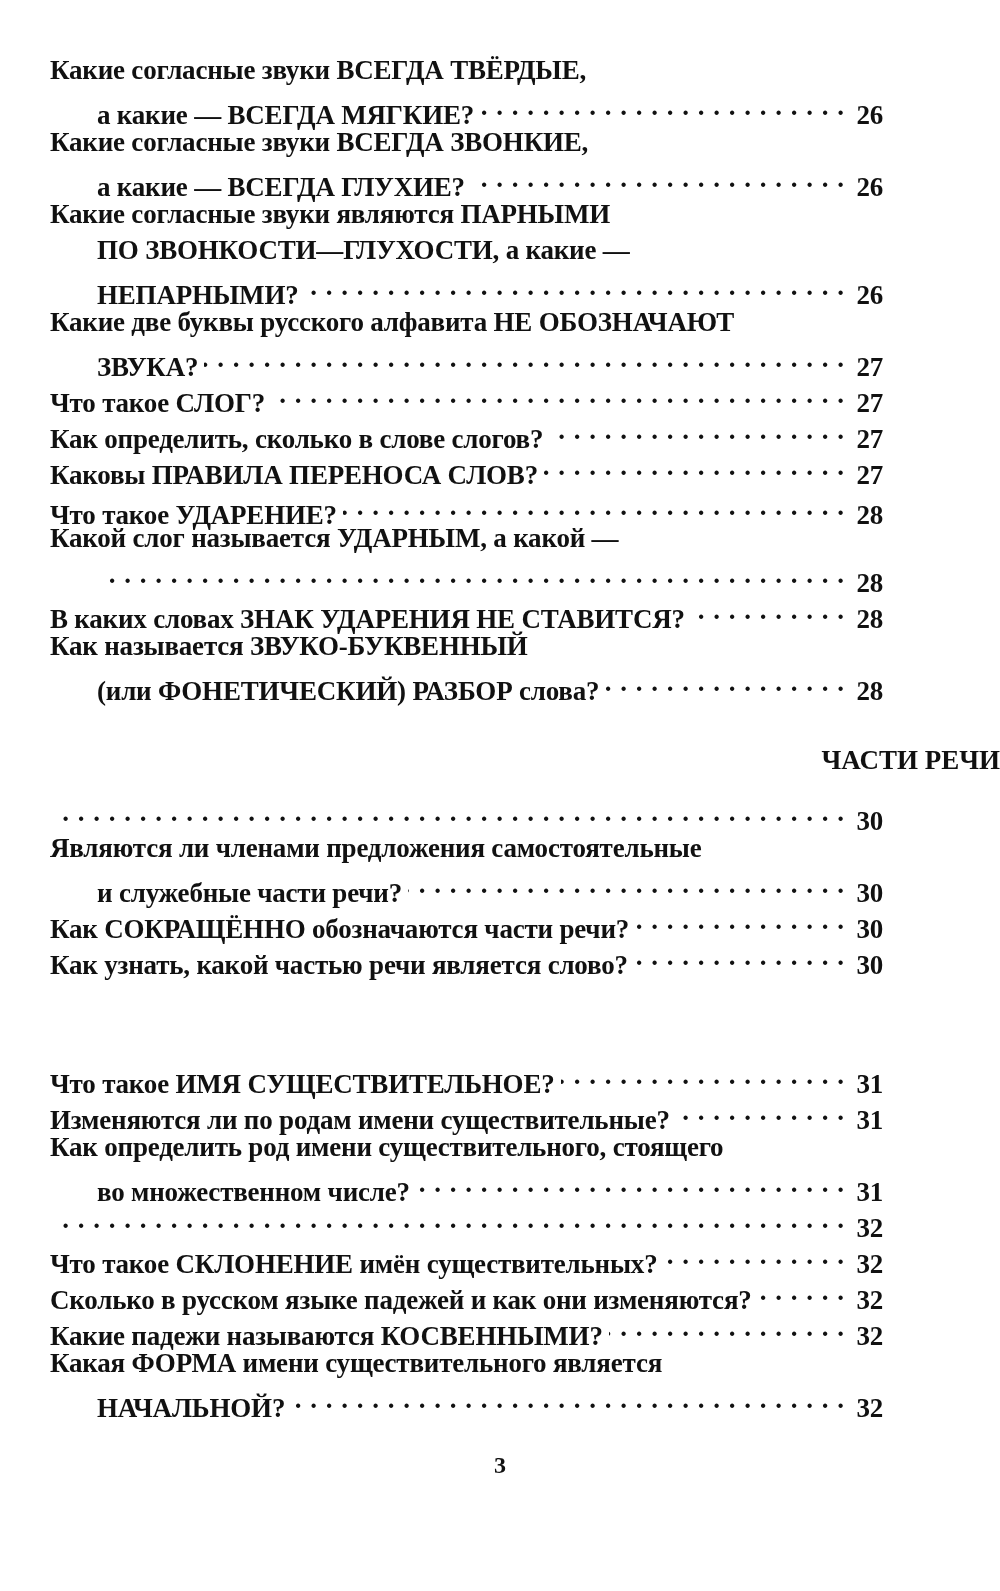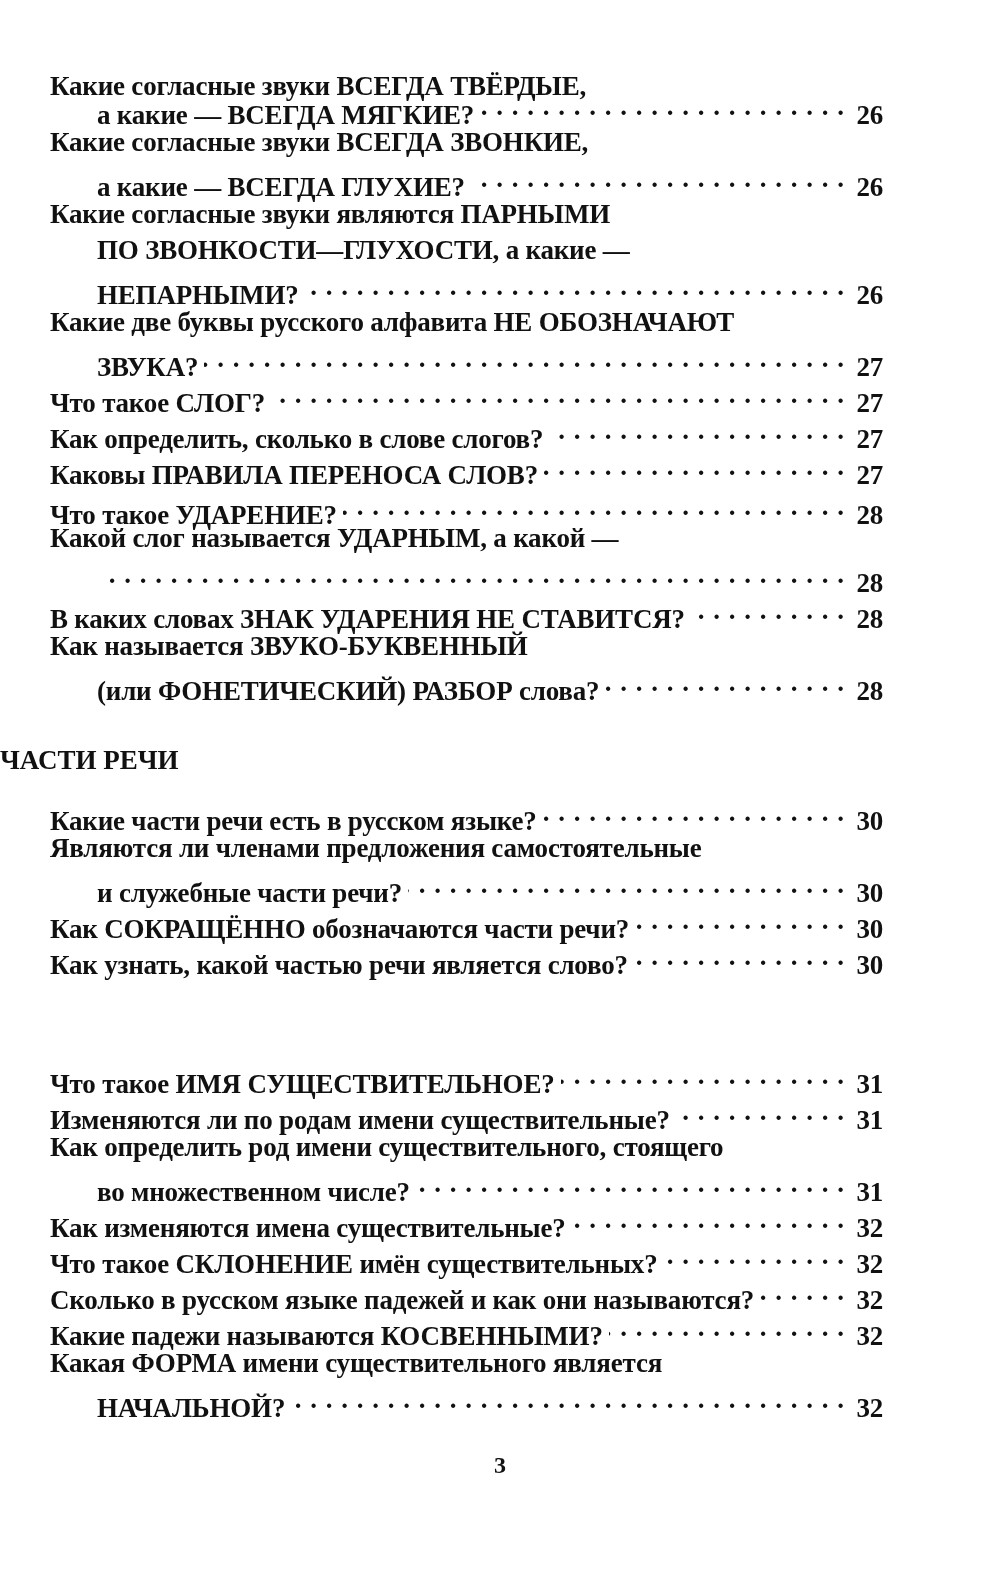--- a/index.html
+++ b/index.html
@@ -21,35 +21,35 @@
     flex: 1 1 auto; overflow: hidden; margin: 0 6px 0 6px;
     position: relative; height: 36px;
   }
   .line .dots::before {
     content: ". . . . . . . . . . . . . . . . . . . . . . . . . . . . . . . . . . . . . . . . . . . . . . . . . . . . . . . . . . . . . . . . . . . . . . . . . . . . . . . . . . . . . . . . . . . . . . . . . . . . . . . . . . . . . . . . . . . . . . . .";
     position: absolute; right: 0; top: 0; white-space: nowrap;
     letter-spacing: 1px;
   }
   .line .pg { flex: 0 0 auto; text-align: right; min-width: 32px; }
   .heading {
-    position: absolute; left: 0; width: 1000px; text-align: left;
+    position: absolute; left: 0; width: 1000px; text-align: right;
     font-weight: bold; font-size: 27px;
   }
   .heading.sub { font-size: 23px; }
   .pagenum {
     position: absolute; left: 0; width: 1000px; text-align: center;
     font-weight: bold; font-size: 24px;
   }
 </style>
 </head>
 <body>
 
 <div class="page">
 
-  <div class="line" style="top:68px">
+  <div class="line" style="top:52px">
       <span class="txt">Какие согласные звуки ВСЕГДА ТВЁРДЫЕ,</span>
     </div>
   <div class="line indent" style="top:88px">
       <span class="txt">а какие — ВСЕГДА МЯГКИЕ?</span>
       <span class="dots"></span>
       <span class="pg">26</span>
     </div>
 
   <div class="line" style="top:124px">
       <span class="txt">Какие согласные звуки ВСЕГДА ЗВОНКИЕ,</span>
@@ -124,21 +124,20 @@
     </div>
   <div class="line indent" style="top:664px">
       <span class="txt">(или ФОНЕТИЧЕСКИЙ) РАЗБОР слова?</span>
       <span class="dots"></span>
       <span class="pg">28</span>
     </div>
 
   <div class="heading" style="top:745px">ЧАСТИ РЕЧИ</div>
 
   <div class="line" style="top:794px">
-      <span class="txt">Какие части речи есть в русском языке?</span>
       <span class="dots"></span>
       <span class="pg">30</span>
     </div>
 
   <div class="line" style="top:830px">
       <span class="txt">Являются ли членами предложения самостоятельные</span>
     </div>
   <div class="line indent" style="top:866px">
       <span class="txt">и служебные части речи?</span>
       <span class="dots"></span>
@@ -173,33 +172,32 @@
   <div class="line" style="top:1129px">
       <span class="txt">Как определить род имени существительного, стоящего</span>
     </div>
   <div class="line indent" style="top:1165px">
       <span class="txt">во множественном числе?</span>
       <span class="dots"></span>
       <span class="pg">31</span>
     </div>
 
   <div class="line" style="top:1201px">
-      <span class="txt">Как изменяются имена существительные?</span>
       <span class="dots"></span>
       <span class="pg">32</span>
     </div>
 
   <div class="line" style="top:1237px">
       <span class="txt">Что такое СКЛОНЕНИЕ имён существительных?</span>
       <span class="dots"></span>
       <span class="pg">32</span>
     </div>
 
   <div class="line" style="top:1273px">
-      <span class="txt">Сколько в русском языке падежей и как они называются?</span>
+      <span class="txt">Сколько в русском языке падежей и как они изменяются?</span>
       <span class="dots"></span>
       <span class="pg">32</span>
     </div>
 
   <div class="line" style="top:1309px">
       <span class="txt">Какие падежи называются КОСВЕННЫМИ?</span>
       <span class="dots"></span>
       <span class="pg">32</span>
     </div>
 

